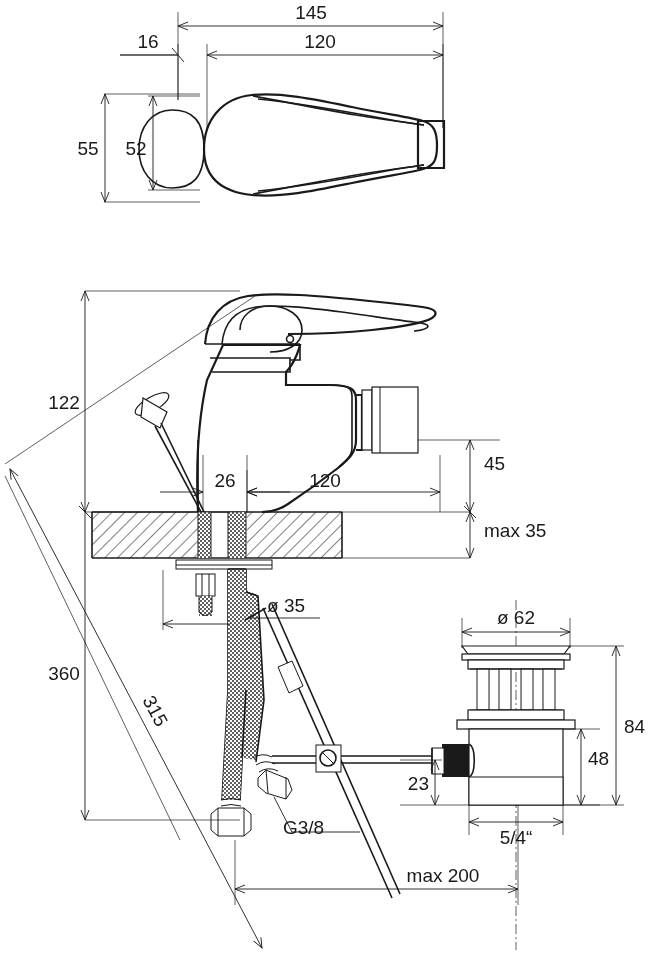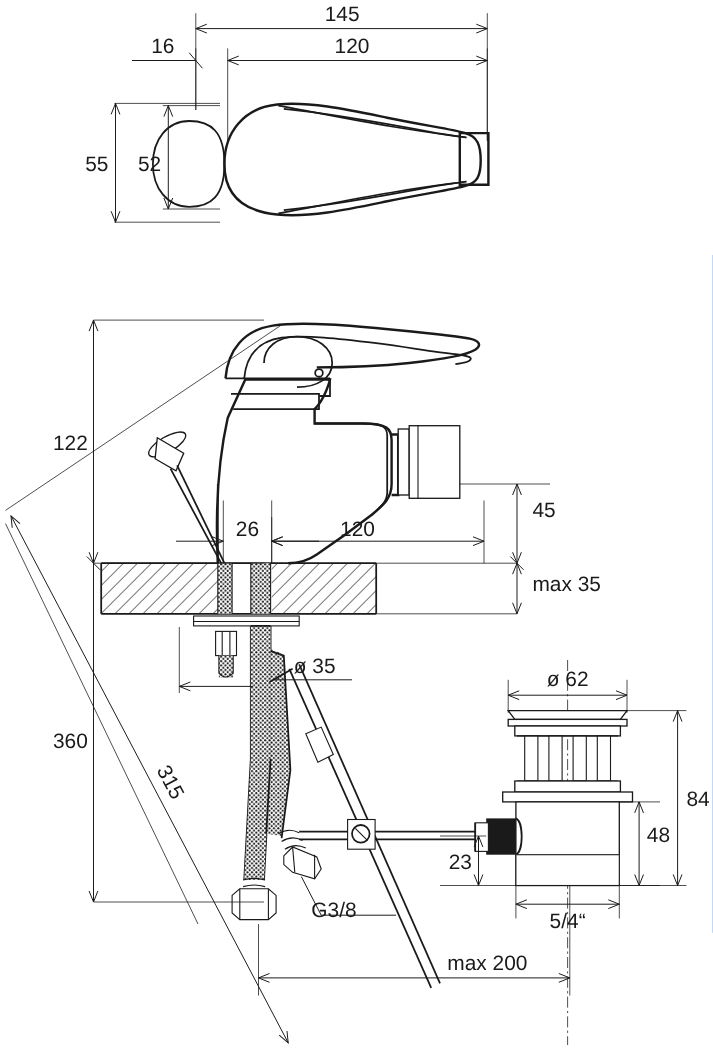--- a/index.html
+++ b/index.html
@@ -11,21 +11,21 @@
   body {
     width: 648px;
     height: 956px;
     font-family: "Liberation Sans", sans-serif;
     overflow: hidden;
   }
   #drawing-root {
     position: relative;
     width: 648px;
     height: 848px;
-    background: #3b82f6;
+    background: #d946ef;
     text-decoration: underline;
   }
   svg.sheet {
     position: absolute;
     top: 0;
     left: 0;
     width: 648px;
     height: 956px;
     display: block;
   }

